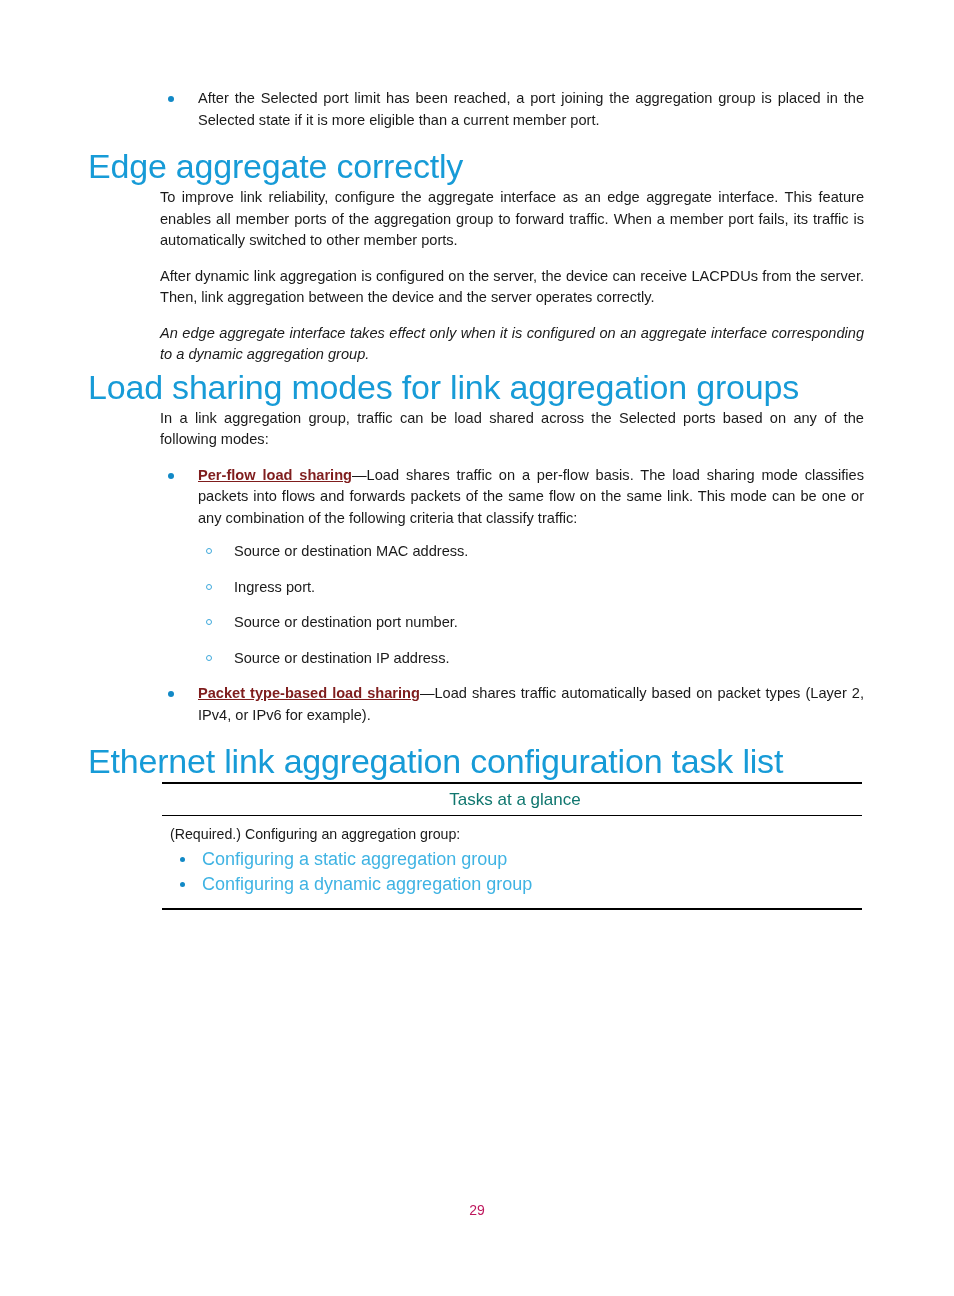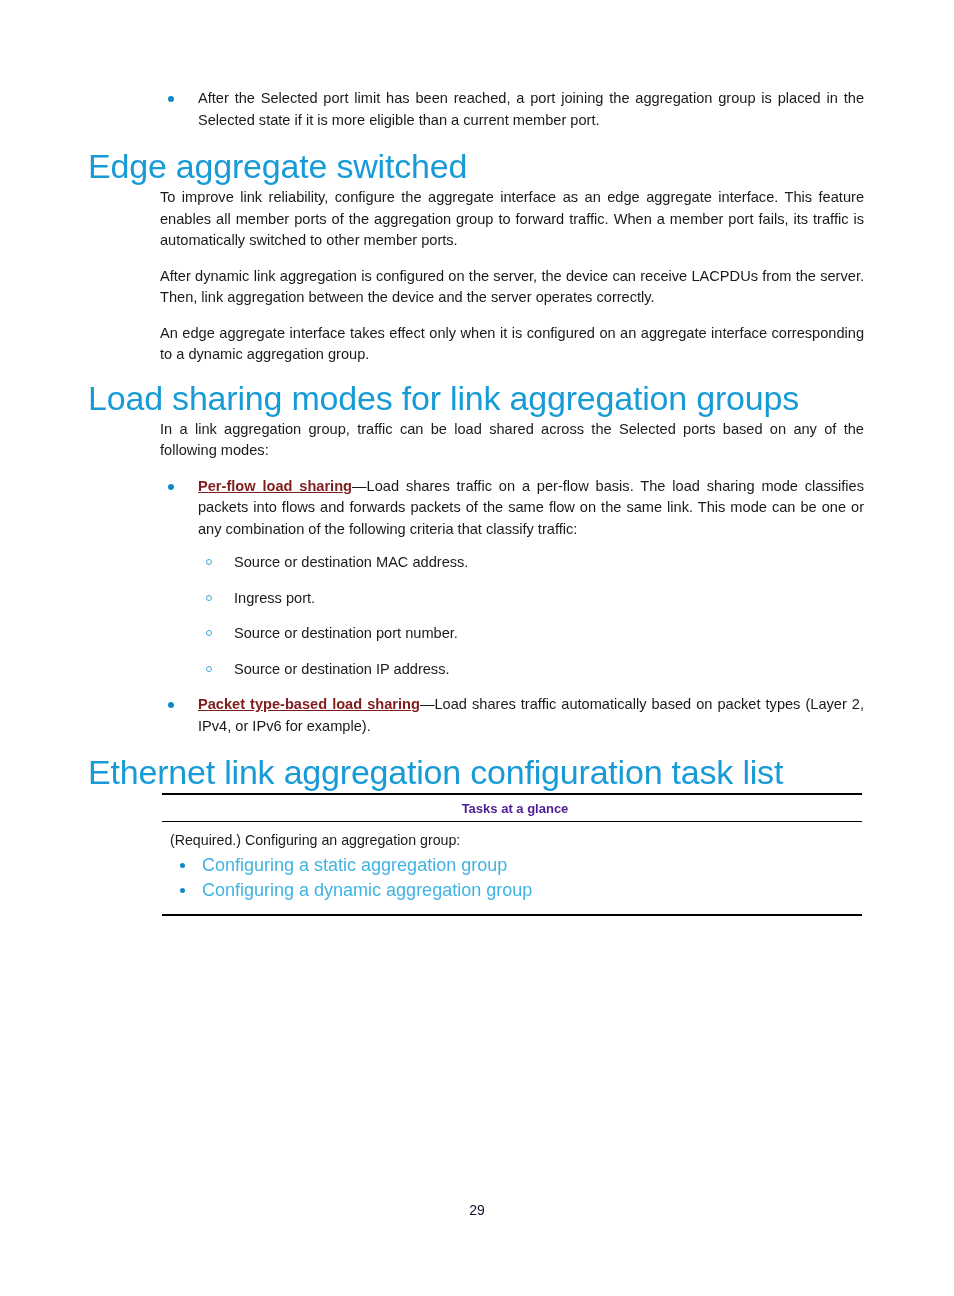--- a/index.html
+++ b/index.html
@@ -51,21 +51,21 @@
     margin-left: 72px;
     width: 704px;
   }
   p.para {
     margin: 0 0 14px 0;
     font-size: 14.6px;
     line-height: 21.5px;
     text-align: justify;
     color: #1a1a1a;
   }
-  p.para.last { margin-bottom: 11px; }
+  p.para.last { margin-bottom: 0; font-style: italic; }
 
   
   .lnk {
     color: #3FB3E3;
     text-decoration: none;
   }
 
   
   ul.lvl1 {
     list-style: none;
@@ -123,23 +123,23 @@
   .tasks-table {
     margin-left: 74px;
     width: 700px;
     border-collapse: collapse;
   }
   .tasks-table .rule-top {
     border-top: 2.5px solid #000;
   }
   .tasks-table .hdr-cell {
     padding: 6px 2px 5px 8px;
-    font-size: 13px;
-    font-weight: bold;
-    color: #4c1d95;
+    font-size: 17px;
+    font-weight: normal;
+    color: #0f766e;
     border-bottom: 1.2px solid #000;
   }
   .tasks-table .body-cell {
     padding: 8px 2px 10px 8px;
     border-bottom: 2.5px solid #000;
     font-size: 14.2px;
     line-height: 20px;
     color: #1a1a1a;
   }
   ul.tasklinks {
@@ -165,40 +165,40 @@
   }
 
   
   .page-number {
     position: absolute;
     left: 0;
     right: 0;
     top: 1202px;
     text-align: center;
     font-size: 14px;
-    color: #0f172a;
+    color: #be185d;
   }
 </style>
 </head>
 <body>
 
 <div class="page">
   <div class="content">
 
     <div class="body-indent">
       <ul class="lvl1">
         <li>
           <span class="dot"></span>
           <span>After the Selected port limit has been reached, a port joining the aggregation group is placed in the Selected state if it is more eligible than a current member port.</span>
         </li>
       </ul>
 
     </div>
 
-    <h1 class="sect h-edge">Edge aggregate switched</h1>
+    <h1 class="sect h-edge">Edge aggregate correctly</h1>
 
     <div class="body-indent">
       <p class="para">To improve link reliability, configure the aggregate interface as an edge aggregate interface. This feature enables all member ports of the aggregation group to forward traffic. When a member port fails, its traffic is automatically switched to other member ports.</p>
       <p class="para">After dynamic link aggregation is configured on the server, the device can receive LACPDUs from the server. Then, link aggregation between the device and the server operates correctly.</p>
       <p class="para last">An edge aggregate interface takes effect only when it is configured on an aggregate interface corresponding to a dynamic aggregation group.</p>
     </div>
 
     <h1 class="sect h-load">Load sharing modes for link aggregation groups</h1>
 
     <div class="body-indent">

